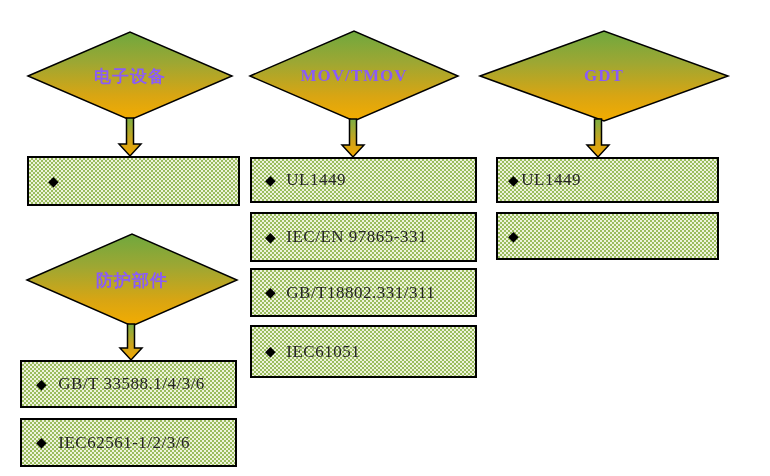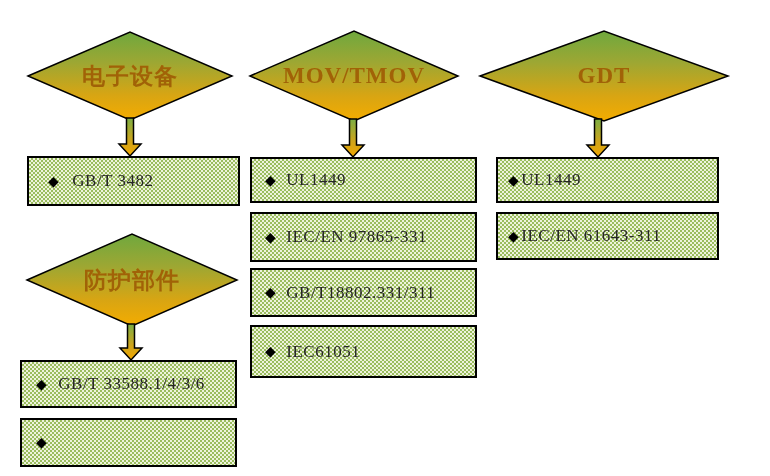--- a/index.html
+++ b/index.html
@@ -7,21 +7,21 @@
     width:770px;height:476px;position:relative;background:#ffffff;
     font-family:"Liberation Serif", serif;overflow:hidden;
   }
   .canvas{position:absolute;left:0;top:0;width:770px;height:476px;}
 
   
   .flow-group{position:absolute;}
   .flow-group svg{position:absolute;left:0;top:0;overflow:visible;}
   .diamond-label{
     position:absolute;transform:translate(-50%,-50%);
-    font-weight:bold;font-size:23px;color:#a16207;white-space:nowrap;
+    font-weight:bold;font-size:17px;color:#8b5cf6;white-space:nowrap;
     letter-spacing:1px;
   }
 
   
   .std-box{
     position:absolute;box-sizing:border-box;
     border:2px solid #000;
     background-color:#eef3dc;
     background-image:
       linear-gradient(45deg,#9abc5e 25%,transparent 25%,transparent 75%,#9abc5e 75%),
@@ -89,30 +89,30 @@
   <div class="flow-group" style="left:25px;top:232px;width:212px;height:130px;">
     <svg width="212" height="130">
       <polygon points="2,48 107,2 212,48 107,94" fill="url(#gradDiamond)" stroke="#000" stroke-width="1.5"></polygon>
       <polygon points="102.5,92 109.5,92 109.5,116 117,116 106,128 95,116 102.5,116" fill="url(#gradArrow)" stroke="#000" stroke-width="1.5"></polygon>
     </svg>
     <div class="diamond-label" style="left:107px;top:48px;">防护部件</div>
   </div>
 
   <div class="std-box col-left" style="left:27px;top:156px;width:213px;height:50px;">
     <span class="bullet">◆</span>
-    <span>GB/T 3482</span>
   </div>
 
   <div class="std-box col-left2" style="left:20px;top:360px;width:217px;height:48px;">
     <span class="bullet">◆</span>
     <span>GB/T 33588.1/4/3/6</span>
   </div>
 
   <div class="std-box col-left2" style="left:20px;top:418px;width:217px;height:49px;">
     <span class="bullet">◆</span>
+    <span>IEC62561-1/2/3/6</span>
   </div>
 
   <div class="std-box col-mid" style="left:250px;top:157px;width:227px;height:46px;">
     <span class="bullet">◆</span>
     <span>UL1449</span>
   </div>
 
   <div class="std-box col-mid" style="left:250px;top:212px;width:227px;height:50px;">
     <span class="bullet">◆</span>
     <span>IEC/EN 97865-331</span>
@@ -128,16 +128,15 @@
     <span>IEC61051</span>
   </div>
 
   <div class="std-box col-right" style="left:496px;top:157px;width:223px;height:46px;">
     <span class="bullet">◆</span>
     <span>UL1449</span>
   </div>
 
   <div class="std-box col-right" style="left:496px;top:212px;width:223px;height:48px;">
     <span class="bullet">◆</span>
-    <span>IEC/EN 61643-311</span>
   </div>
 
 </div>
 
 </body></html>

